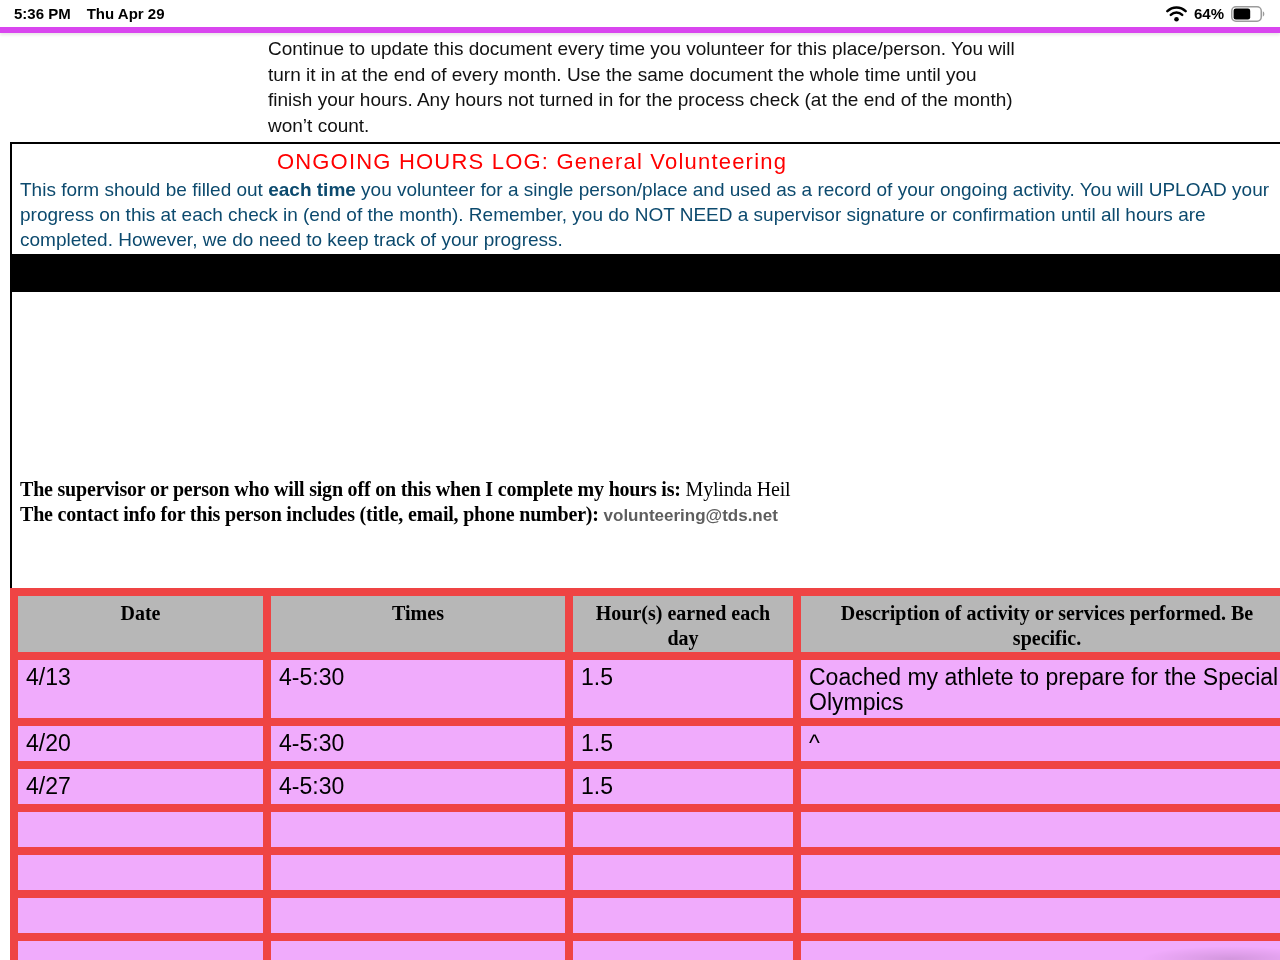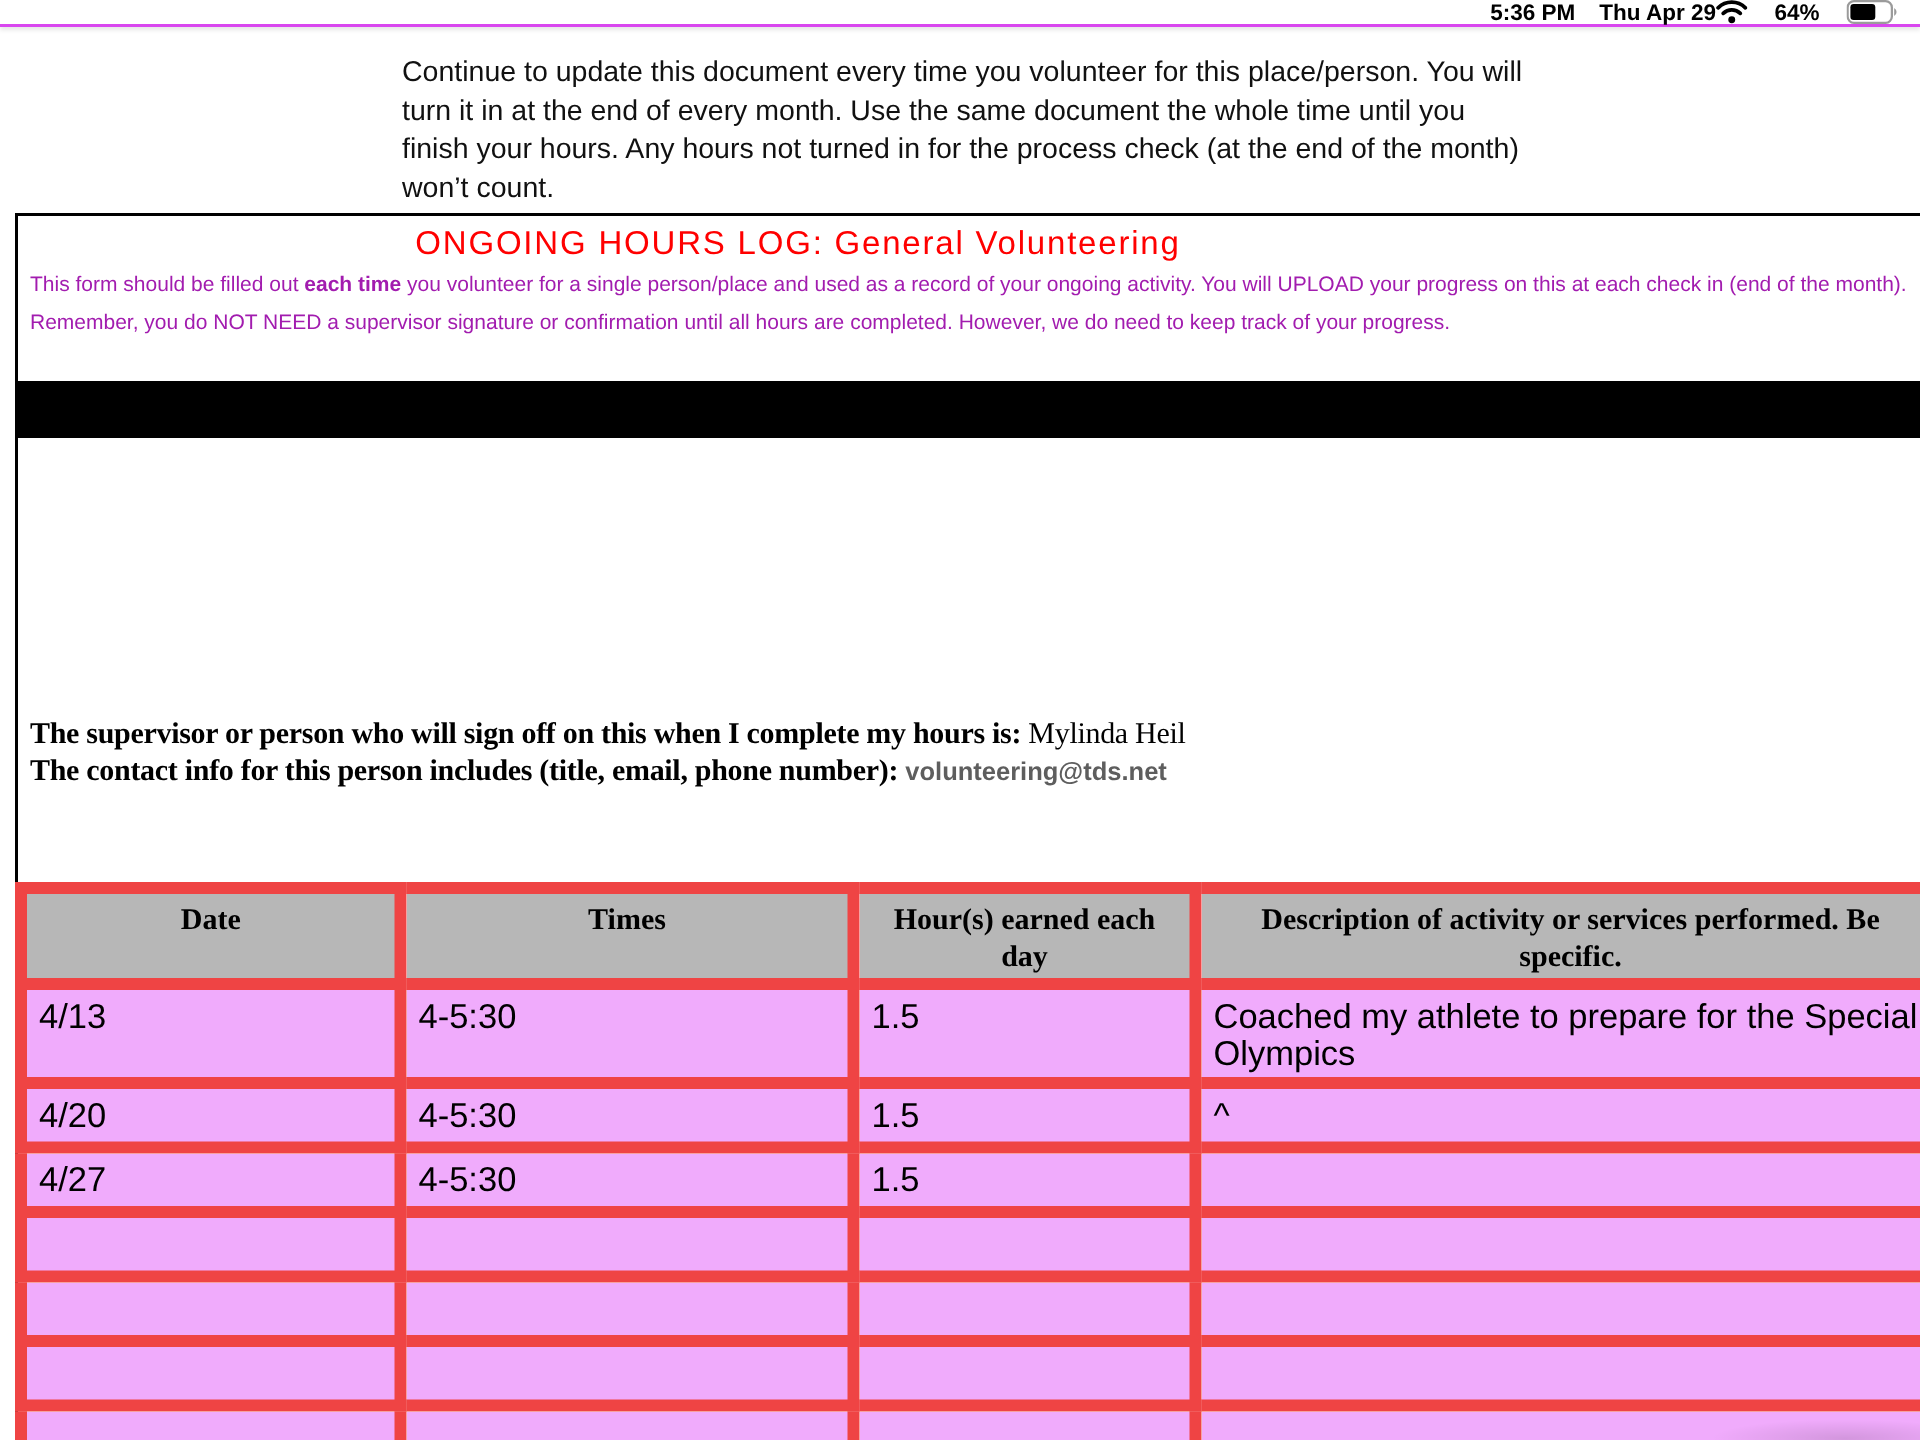--- a/index.html
+++ b/index.html
@@ -5,30 +5,30 @@
   html,body{
     margin:0; padding:0;
     width:1280px; height:960px;
     overflow:hidden;
     background:#ffffff;
     font-family:"Liberation Sans", sans-serif;
     -webkit-font-smoothing:antialiased;
   }
   
   .status-bar{
-    position:absolute; left:0; top:0; width:1280px; height:18px;
+    position:absolute; left:0; top:0; width:1280px; height:33px;
     background:#fff;
-    border-bottom:2px solid #d946ef;
+    border-bottom:6px solid #d946ef;
     box-shadow:0 2px 3px rgba(0,0,0,0.10);
-    display:flex; align-items:center; justify-content:flex-end;
+    display:flex; align-items:center; justify-content:space-between;
     padding:0 14px; box-sizing:border-box;
     font-size:15px; font-weight:700; color:#000;
   }
   .sb-left{display:flex; gap:16px; align-items:center;}
-  .sb-right{display:flex; gap:18px; align-items:center;}
+  .sb-right{display:flex; gap:7px; align-items:center;}
   .sb-right svg{display:block;}
   
   .top-note{
     position:absolute; left:268px; top:36px; width:756px;
     font-size:19px; line-height:25.5px; color:#111;
   }
   
   .doc-frame{
     position:absolute; left:10px; top:142px;
     width:1420px; height:900px;
@@ -37,21 +37,21 @@
     background:#fff;
   }
   .doc-title{
     position:absolute; left:0; top:5px; width:1040px;
     text-align:center;
     font-size:22px; letter-spacing:1.2px; font-weight:500;
     color:#ff0000;
   }
   .doc-intro{
     position:absolute; left:8px; top:33px; width:1258px;
-    font-size:14px; line-height:25px; color:#a21caf;
+    font-size:19px; line-height:25px; color:#0c4a6e;
   }
   .doc-intro b{font-weight:700;}
   .black-bar{
     position:absolute; left:0; top:110px; right:0; height:38px;
     background:#000000;
   }
   .field-block{
     position:absolute; left:8px; width:1252px;
     font-family:"Liberation Serif", serif;
     font-size:20px; line-height:25px; color:#000;

